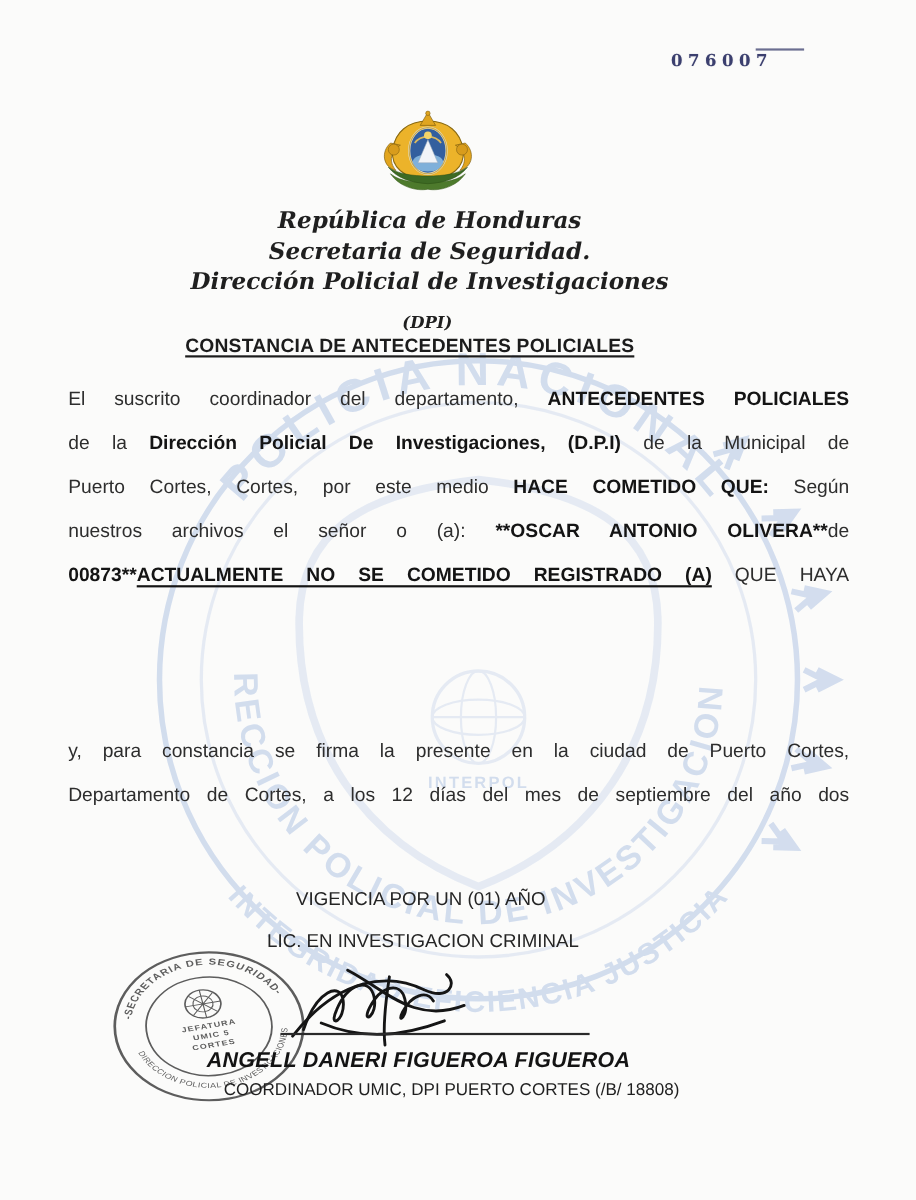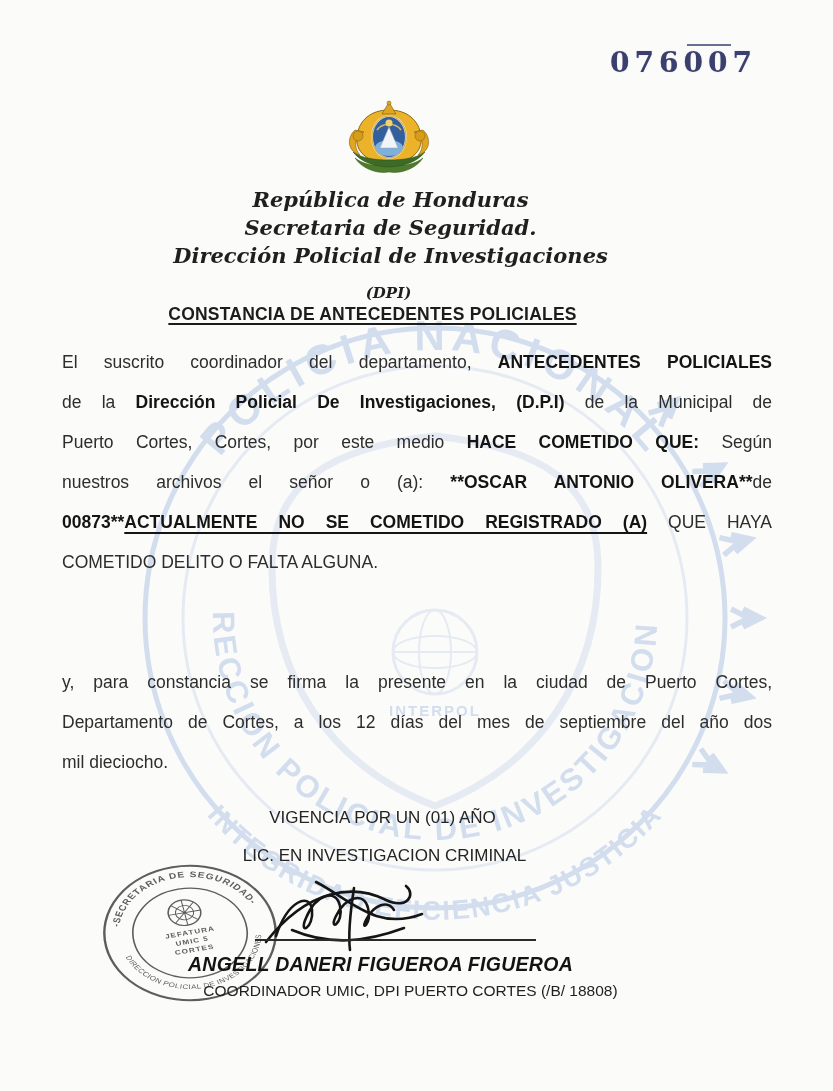--- a/index.html
+++ b/index.html
@@ -10,21 +10,21 @@
   }
   
   .watermark{position:absolute;left:0;top:0;width:833px;height:1091px;opacity:.55;pointer-events:none;}
   .watermark .ln{stroke:var(--watermark-blue,#b6c8e6);fill:none;}
   .watermark text{fill:var(--watermark-blue,#b6c8e6);font-family:"Liberation Sans",sans-serif;font-weight:bold;}
   .watermark .faint{opacity:.55;}
   
   .serial{
     position:absolute;top:46px;left:610px;
     font-family:"DejaVu Serif",serif;font-weight:bold;
-    font-size:28px;letter-spacing:5px;color:var(--serial-ink,#3b3f6e);
+    font-size:15px;letter-spacing:5px;color:var(--serial-ink,#3b3f6e);
     text-shadow:0 0 1px rgba(59,63,110,.4);
   }
   .serial-bar{position:absolute;top:44px;left:687px;width:44px;height:2px;background:var(--serial-ink,#3b3f6e);opacity:.75;}
   
   .emblem{position:absolute;top:100px;left:343px;width:92px;height:84px;}
   
   .hdr{
     position:absolute;top:186px;left:0;width:833px;text-align:center;
     transform:translateX(-26px);
     font-family:"DejaVu Serif",serif;font-style:italic;font-weight:bold;color:#1f1f1f;
@@ -141,26 +141,24 @@
   </div>
   <div class="dpi">(DPI)</div>
   <div class="title">CONSTANCIA DE ANTECEDENTES POLICIALES</div>
 
   <div class="p p1">
       <div class="jline"><span>El suscrito coordinador del departamento, </span><span class="b">ANTECEDENTES POLICIALES</span></div>
       <div class="jline"><span>de la </span><span class="b">Dirección Policial De Investigaciones, (D.P.I)</span><span> de la Municipal de</span></div>
       <div class="jline"><span>Puerto Cortes, Cortes, por este medio </span><span class="b">HACE COMETIDO QUE:</span><span> Según</span></div>
       <div class="jline"><span>nuestros archivos el señor o (a): </span><span class="b">**OSCAR ANTONIO OLIVERA**</span><span>de</span></div>
       <div class="jline"><span class="b">00873**</span><span class="b u">ACTUALMENTE NO SE COMETIDO REGISTRADO (A)</span><span> QUE HAYA</span></div>
-      <div class="jline last"><span>COMETIDO DELITO O FALTA ALGUNA.</span></div>
     </div>
   <div class="p p2">
       <div class="jline"><span>y, para constancia se firma la presente en la ciudad de Puerto Cortes,</span></div>
       <div class="jline"><span>Departamento de Cortes, a los 12 días del mes de septiembre del año dos</span></div>
-      <div class="jline last"><span>mil dieciocho.</span></div>
     </div>
 
   <div class="validity">VIGENCIA POR UN (01) AÑO</div>
   <div class="degree">LIC. EN INVESTIGACION CRIMINAL</div>
 
   <svg class="stamp" viewBox="0 0 200 150" aria-hidden="true">
     <defs>
       <path id="sArcT" d="M -70,0 A 70,70 0 0 1 70,0"></path>
       <path id="sArcB" d="M -70,0 A 70,70 0 0 0 70,0"></path>
     </defs>

